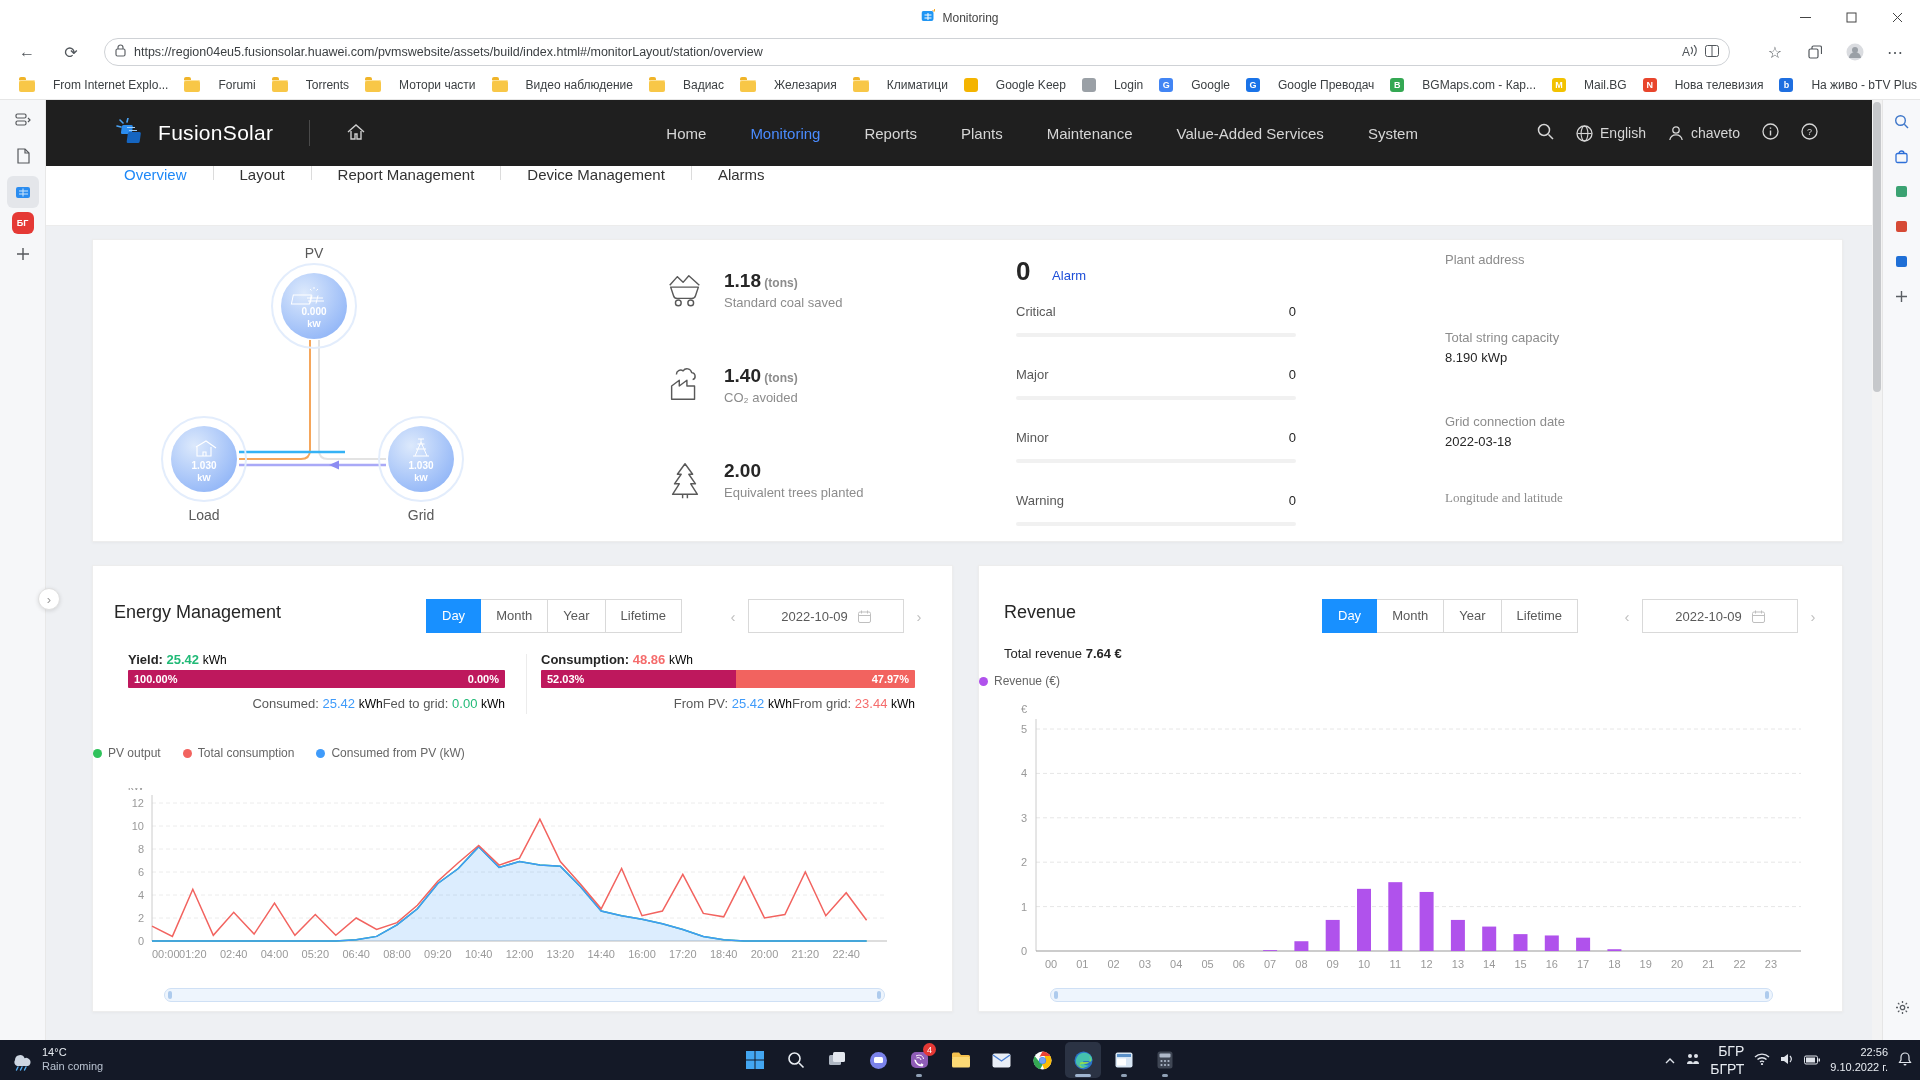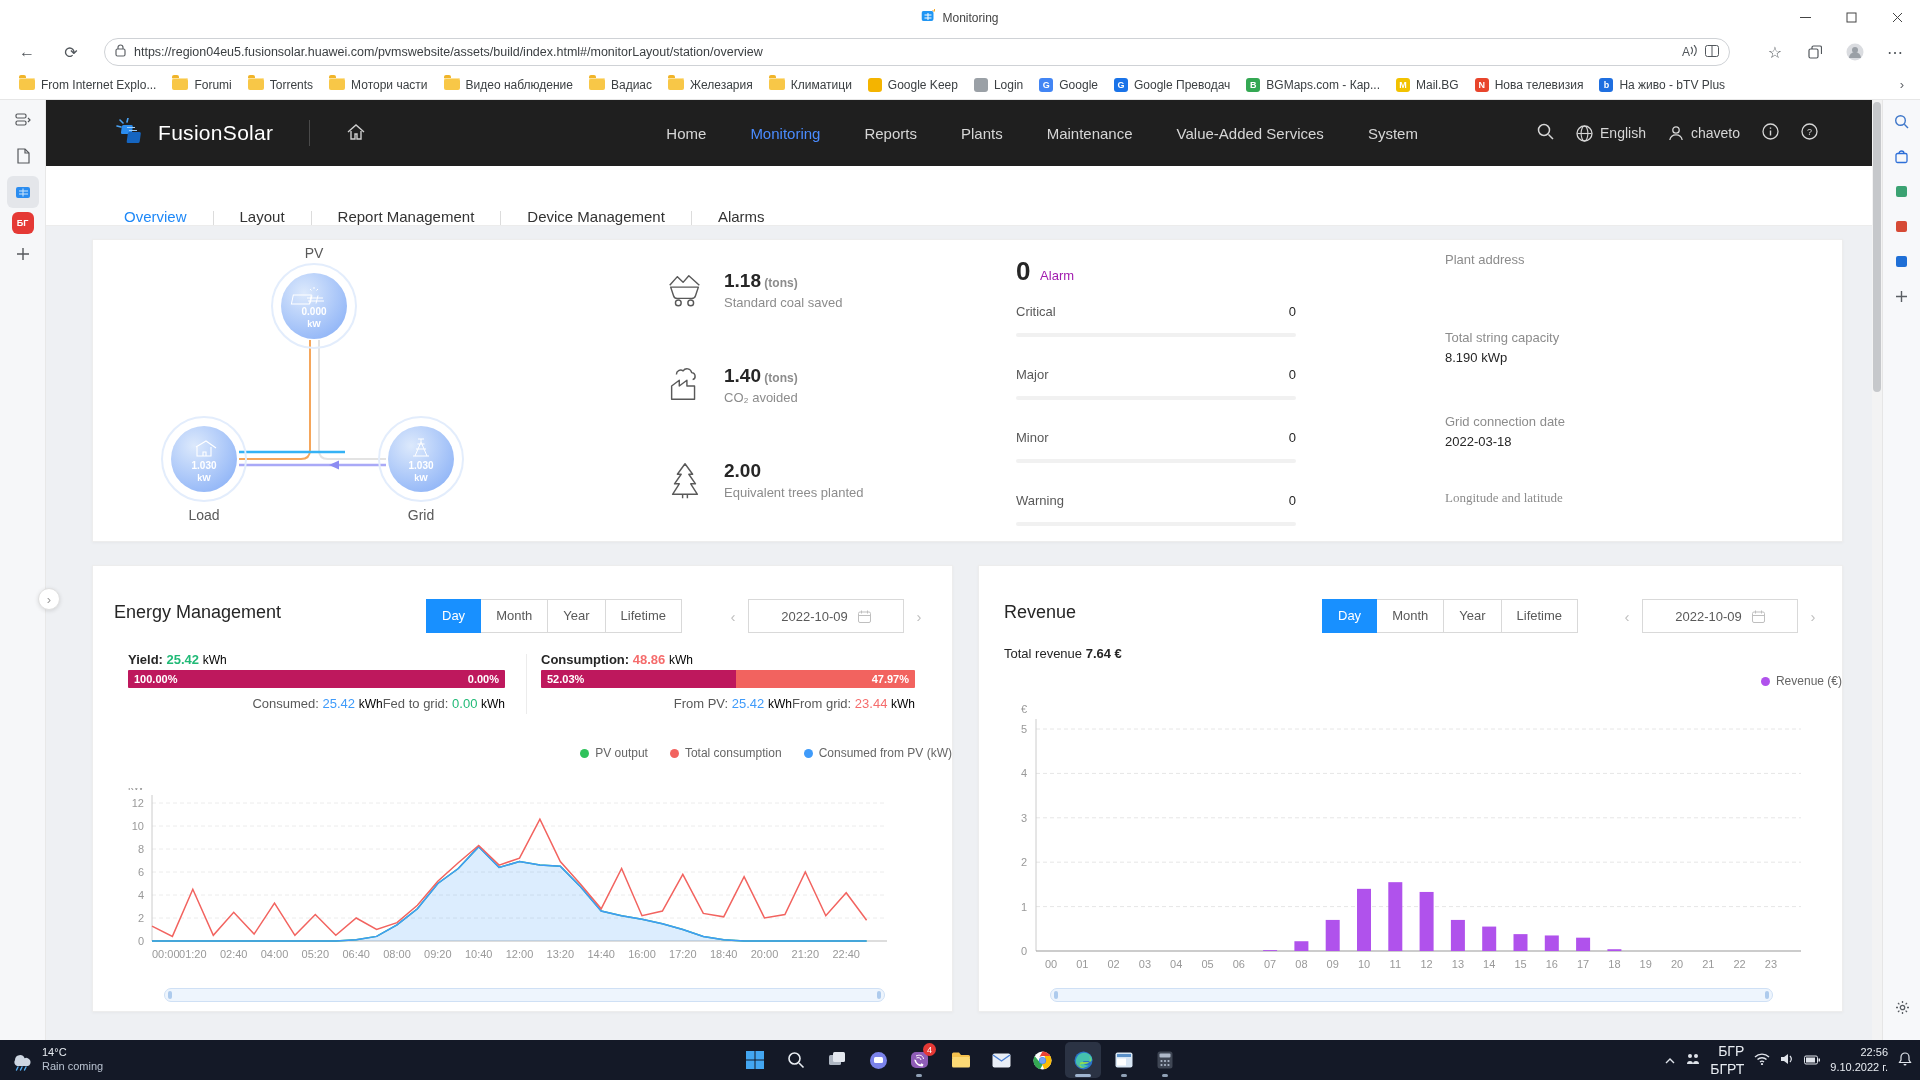--- a/index.html
+++ b/index.html
@@ -9,21 +9,21 @@
   
   .titlebar{position:absolute;left:0;top:0;width:1920px;height:34px;background:#ffffff}
   .tab-pill{position:absolute;left:50%;top:5px;transform:translateX(-50%);display:flex;align-items:center;gap:7px;font-size:12px;color:#444;padding:4px 14px;border-radius:6px}
   .win-btns{position:absolute;right:0;top:0;display:flex}
   .win-btn{width:46px;height:34px;display:flex;align-items:center;justify-content:center;color:#555;font-size:12px}
   .toolbar{position:absolute;left:0;top:34px;width:1920px;height:36px;background:#fff;display:flex;align-items:center}
   .tb-icon{width:30px;height:28px;display:flex;align-items:center;justify-content:center;color:#52575c;font-size:16px;border-radius:5px}
   .urlbar{position:absolute;left:104px;top:4px;width:1626px;height:28px;border:1px solid #cfd2d6;border-radius:14px;background:#fff;display:flex;align-items:center;padding:0 10px;gap:8px}
   .url-text{flex:1;font-size:12.5px;color:#3c4043;white-space:nowrap;overflow:hidden}
   .bookmarks{position:absolute;left:0;top:70px;width:1920px;height:30px;background:#fff;border-bottom:1px solid #e6e6e6;display:flex;align-items:center;padding-left:12px;gap:4px}
-  .bm-item{display:flex;align-items:flex-start;gap:6px;padding:3px 7px;border-radius:4px;white-space:nowrap}
+  .bm-item{display:flex;align-items:flex-end;gap:18px;padding:3px 7px;border-radius:4px;white-space:nowrap}
   .bm-label{font-size:12px;color:#3c4043}
   .bm-folder{width:16px;height:12px;background:#f8c747;border-radius:2px;position:relative;box-shadow:inset 0 1px 0 #fde29a}
   .bm-folder::before{content:'';position:absolute;left:0;top:-3px;width:7px;height:3px;background:#f0b429;border-radius:2px 2px 0 0}
   .bm-fav{width:14px;height:14px;border-radius:3px;display:flex;align-items:center;justify-content:center;font-size:9px;font-weight:bold;color:#fff}
   
   .leftstrip{position:absolute;left:0;top:100px;width:46px;height:940px;background:#f6f7f9;border-right:1px solid #e8e8e8}
   .ls-icon{width:32px;height:32px;margin:4px auto;display:flex;align-items:center;justify-content:center;border-radius:6px;color:#55585c}
   .ls-icon.active{background:#e4e6ea}
   .rightbar{position:absolute;right:0;top:100px;width:38px;height:940px;background:#f7f8fa;border-left:1px solid #e6e6e6}
   .rb-icon{width:28px;height:28px;margin:7px auto;display:flex;align-items:center;justify-content:center;border-radius:6px;color:#5a5e63}
@@ -33,39 +33,39 @@
   
   .navbar{position:absolute;left:0;top:0;width:1826px;height:66px;background:#1f1f1f;display:flex;align-items:center}
   .brand{display:flex;align-items:center;gap:10px;margin-left:68px}
   .brand-text{color:#fff;font-size:21px;letter-spacing:.3px}
   .nav-divider{width:1px;height:26px;background:#4a4a4a;margin:0 36px}
   .nav-menu{display:flex;align-items:flex-start;gap:44px;margin-left:300px;font-size:15px;color:#d6d6d6}
   .nav-item.active{color:#4a8cff}
   .nav-right{position:absolute;right:54px;display:flex;align-items:center;gap:22px;color:#d6d6d6;font-size:14px}
   .nav-right .grp{display:flex;align-items:center;gap:7px}
   
-  .subnav{position:absolute;left:0;top:66px;width:1826px;height:60px;background:#fff;display:flex;align-items:flex-end;gap:26px;padding-left:78px;font-size:15px;border-bottom:1px solid #ececec}
+  .subnav{position:absolute;left:0;top:66px;width:1826px;height:60px;background:#fff;display:flex;align-items:flex-start;gap:26px;padding-left:78px;font-size:15px;border-bottom:1px solid #ececec}
   .subnav .sep{width:1px;height:14px;background:#dcdcdc}
   .subnav-item{color:#333}
   .subnav-item.active{color:#1e88f7}
   
   .card{position:absolute;background:#fff;border:1px solid #ededed;box-shadow:0 1px 3px rgba(0,0,0,.04)}
   #card-overview{left:46px;top:139px;width:1751px;height:303px}
   #card-energy{left:46px;top:465px;width:861px;height:447px}
   #card-revenue{left:932px;top:465px;width:865px;height:447px}
   .card-title{position:absolute;font-size:18px;color:#262626}
   
   .eco-row{position:absolute;left:571px;width:360px;display:flex;gap:18px;align-items:flex-start}
   .eco-val{font-size:19px;font-weight:bold;color:#262626}
   .eco-suffix{font-size:12px;color:#8c8c8c;font-weight:bold}
   .eco-label{font-size:13px;color:#8c8c8c;margin-top:3px}
   
   .alarm-head{position:absolute;left:923px;top:16px}
   .alarm-count{font-size:26px;font-weight:bold;color:#262626}
-  .alarm-title{font-size:13px;color:#a21caf;margin-left:6px}
+  .alarm-title{font-size:13px;color:#1d4ed8;margin-left:18px}
   .al-row{position:absolute;left:923px;width:280px}
   .al-line{display:flex;justify-content:space-between;font-size:13px;color:#595959}
   .al-val{color:#262626}
   .al-bar{height:4px;background:#f1f1f1;border-radius:2px;margin-top:14px}
   
   .pi-row{position:absolute;left:1352px;width:360px}
   .pi-label{font-size:13px;color:#8c8c8c}
   .pi-value{font-size:13px;color:#262626;margin-top:5px}
   
   .tabs{position:absolute;display:flex;height:34px}
@@ -79,21 +79,21 @@
   .stat-line b{font-weight:bold}
   .v-green{color:#21ba77;font-weight:bold}
   .v-blue{color:#3f9bfa}
   .v-red{color:#f56c6c;font-weight:bold}
   .unit{color:#000000;font-size:12px}
   .hbar{position:absolute;height:18px;display:flex;font-size:11px;font-weight:bold;color:#fff;border-radius:1px;overflow:hidden}
   .hbar .seg-b{background:#be185d;display:flex;align-items:center;padding:0 6px}
   .hbar .seg-r{background:#f2635f;display:flex;align-items:center;justify-content:flex-end;padding:0 6px}
   .under-row{position:absolute;display:flex;justify-content:flex-end;font-size:13px;color:#595959}
   .em-divider{position:absolute;left:433px;top:88px;height:60px;border-left:1px solid #ececec}
-  .legend{position:absolute;width:100%;display:flex;justify-content:flex-end;gap:22px;font-size:12px;color:#666;align-items:center}
+  .legend{position:absolute;width:100%;display:flex;justify-content:flex-start;gap:22px;font-size:12px;color:#666;align-items:center}
   .lg-item{display:flex;align-items:center;gap:6px}
   .lg-dot{width:9px;height:9px;border-radius:50%}
   .tick{font-size:11px;fill:#999}
   .dz{position:absolute;height:14px;background:#eef5fd;border:1px solid #cfe0f5;border-radius:7px}
   .dz::before,.dz::after{content:'';position:absolute;top:2px;width:4px;height:8px;background:#aecbed;border-radius:2px}
   .dz::before{left:3px}.dz::after{right:3px}
   .expander{position:absolute;left:38px;top:588px;width:22px;height:22px;background:#fff;border:1px solid #e0e0e0;border-radius:50%;box-shadow:0 1px 4px rgba(0,0,0,.12);display:flex;align-items:center;justify-content:center;color:#999;font-size:13px;z-index:5}
   
   .taskbar{position:absolute;left:0;top:1040px;width:1920px;height:40px;background:#141927;display:flex;align-items:center;color:#e8ecf2}
   .weather{display:flex;align-items:center;gap:8px;margin-left:10px;font-size:11px;line-height:1.25}

